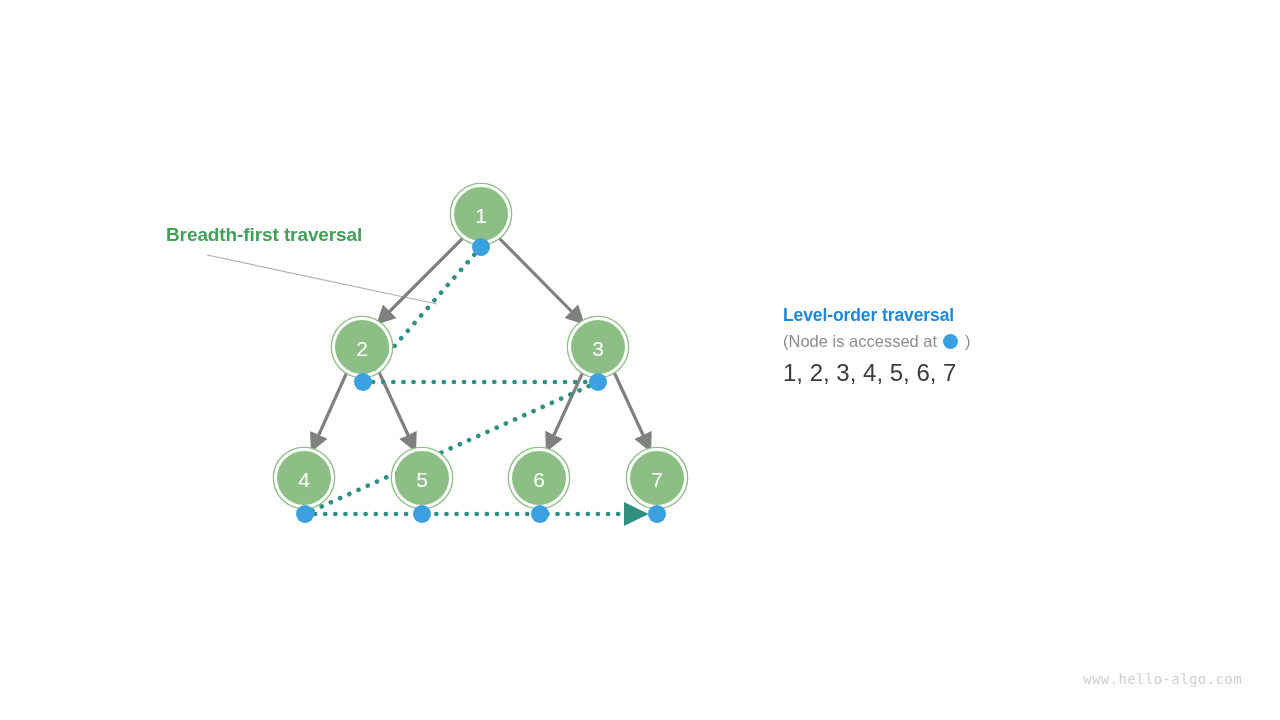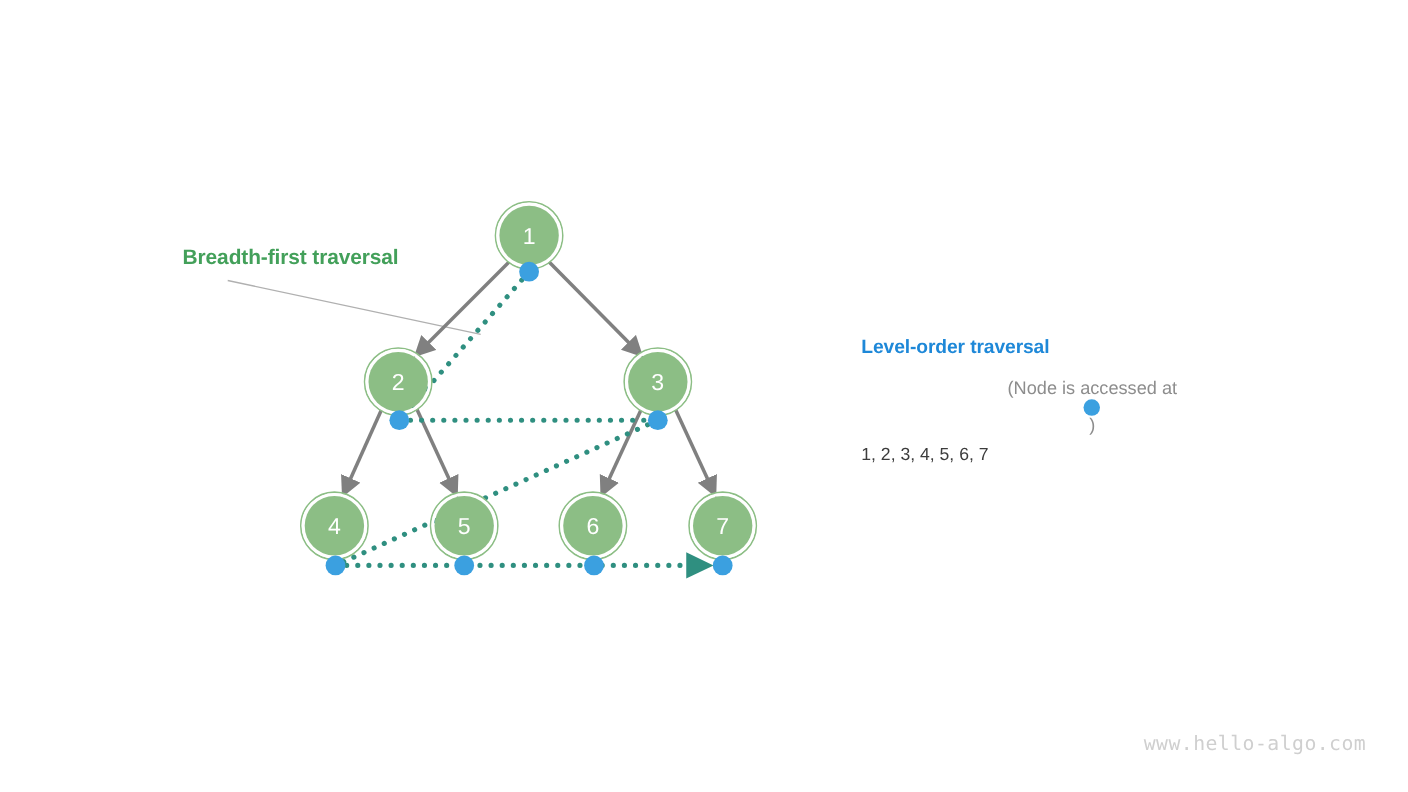--- a/index.html
+++ b/index.html
@@ -49,56 +49,55 @@
     left: 783px;
     top: 305px;
     width: 420px;
   }
   .panel-title {
     font-family: "Liberation Sans", sans-serif;
     font-size: 17.5px;
     font-weight: bold;
     color: #1e88d8;
     letter-spacing: -0.1px;
-    margin: 0 0 18px 0;
+    margin: 0 0 6px 0;
     white-space: nowrap;
   }
   .panel-note {
     font-family: "Liberation Sans", sans-serif;
     font-size: 16.5px;
     color: #8d8d8d;
     margin: 0 0 8px 0;
     white-space: nowrap;
     display: flex;
     align-items: center;
     gap: 0px;
-    flex-direction: column;
   }
   .panel-note .dot-inline {
     display: inline-block;
     width: 15px;
     height: 15px;
     border-radius: 50%;
     background: #3ba0e0;
     margin: 0 7px 0 6px;
     vertical-align: middle;
   }
   .panel-seq {
     font-family: "Liberation Sans", sans-serif;
-    font-size: 16px;
+    font-size: 24px;
     color: #3c3c3c;
     white-space: nowrap;
     margin: 0;
   }
   .watermark {
     position: absolute;
     right: 38px;
     bottom: 33px;
     font-family: "DejaVu Sans Mono", "Liberation Mono", monospace;
-    font-size: 18px;
+    font-size: 14px;
     color: #cfcfcf;
     letter-spacing: 0.4px;
     white-space: nowrap;
   }
 </style>
 </head>
 <body>
 
 <div id="stage">
 

